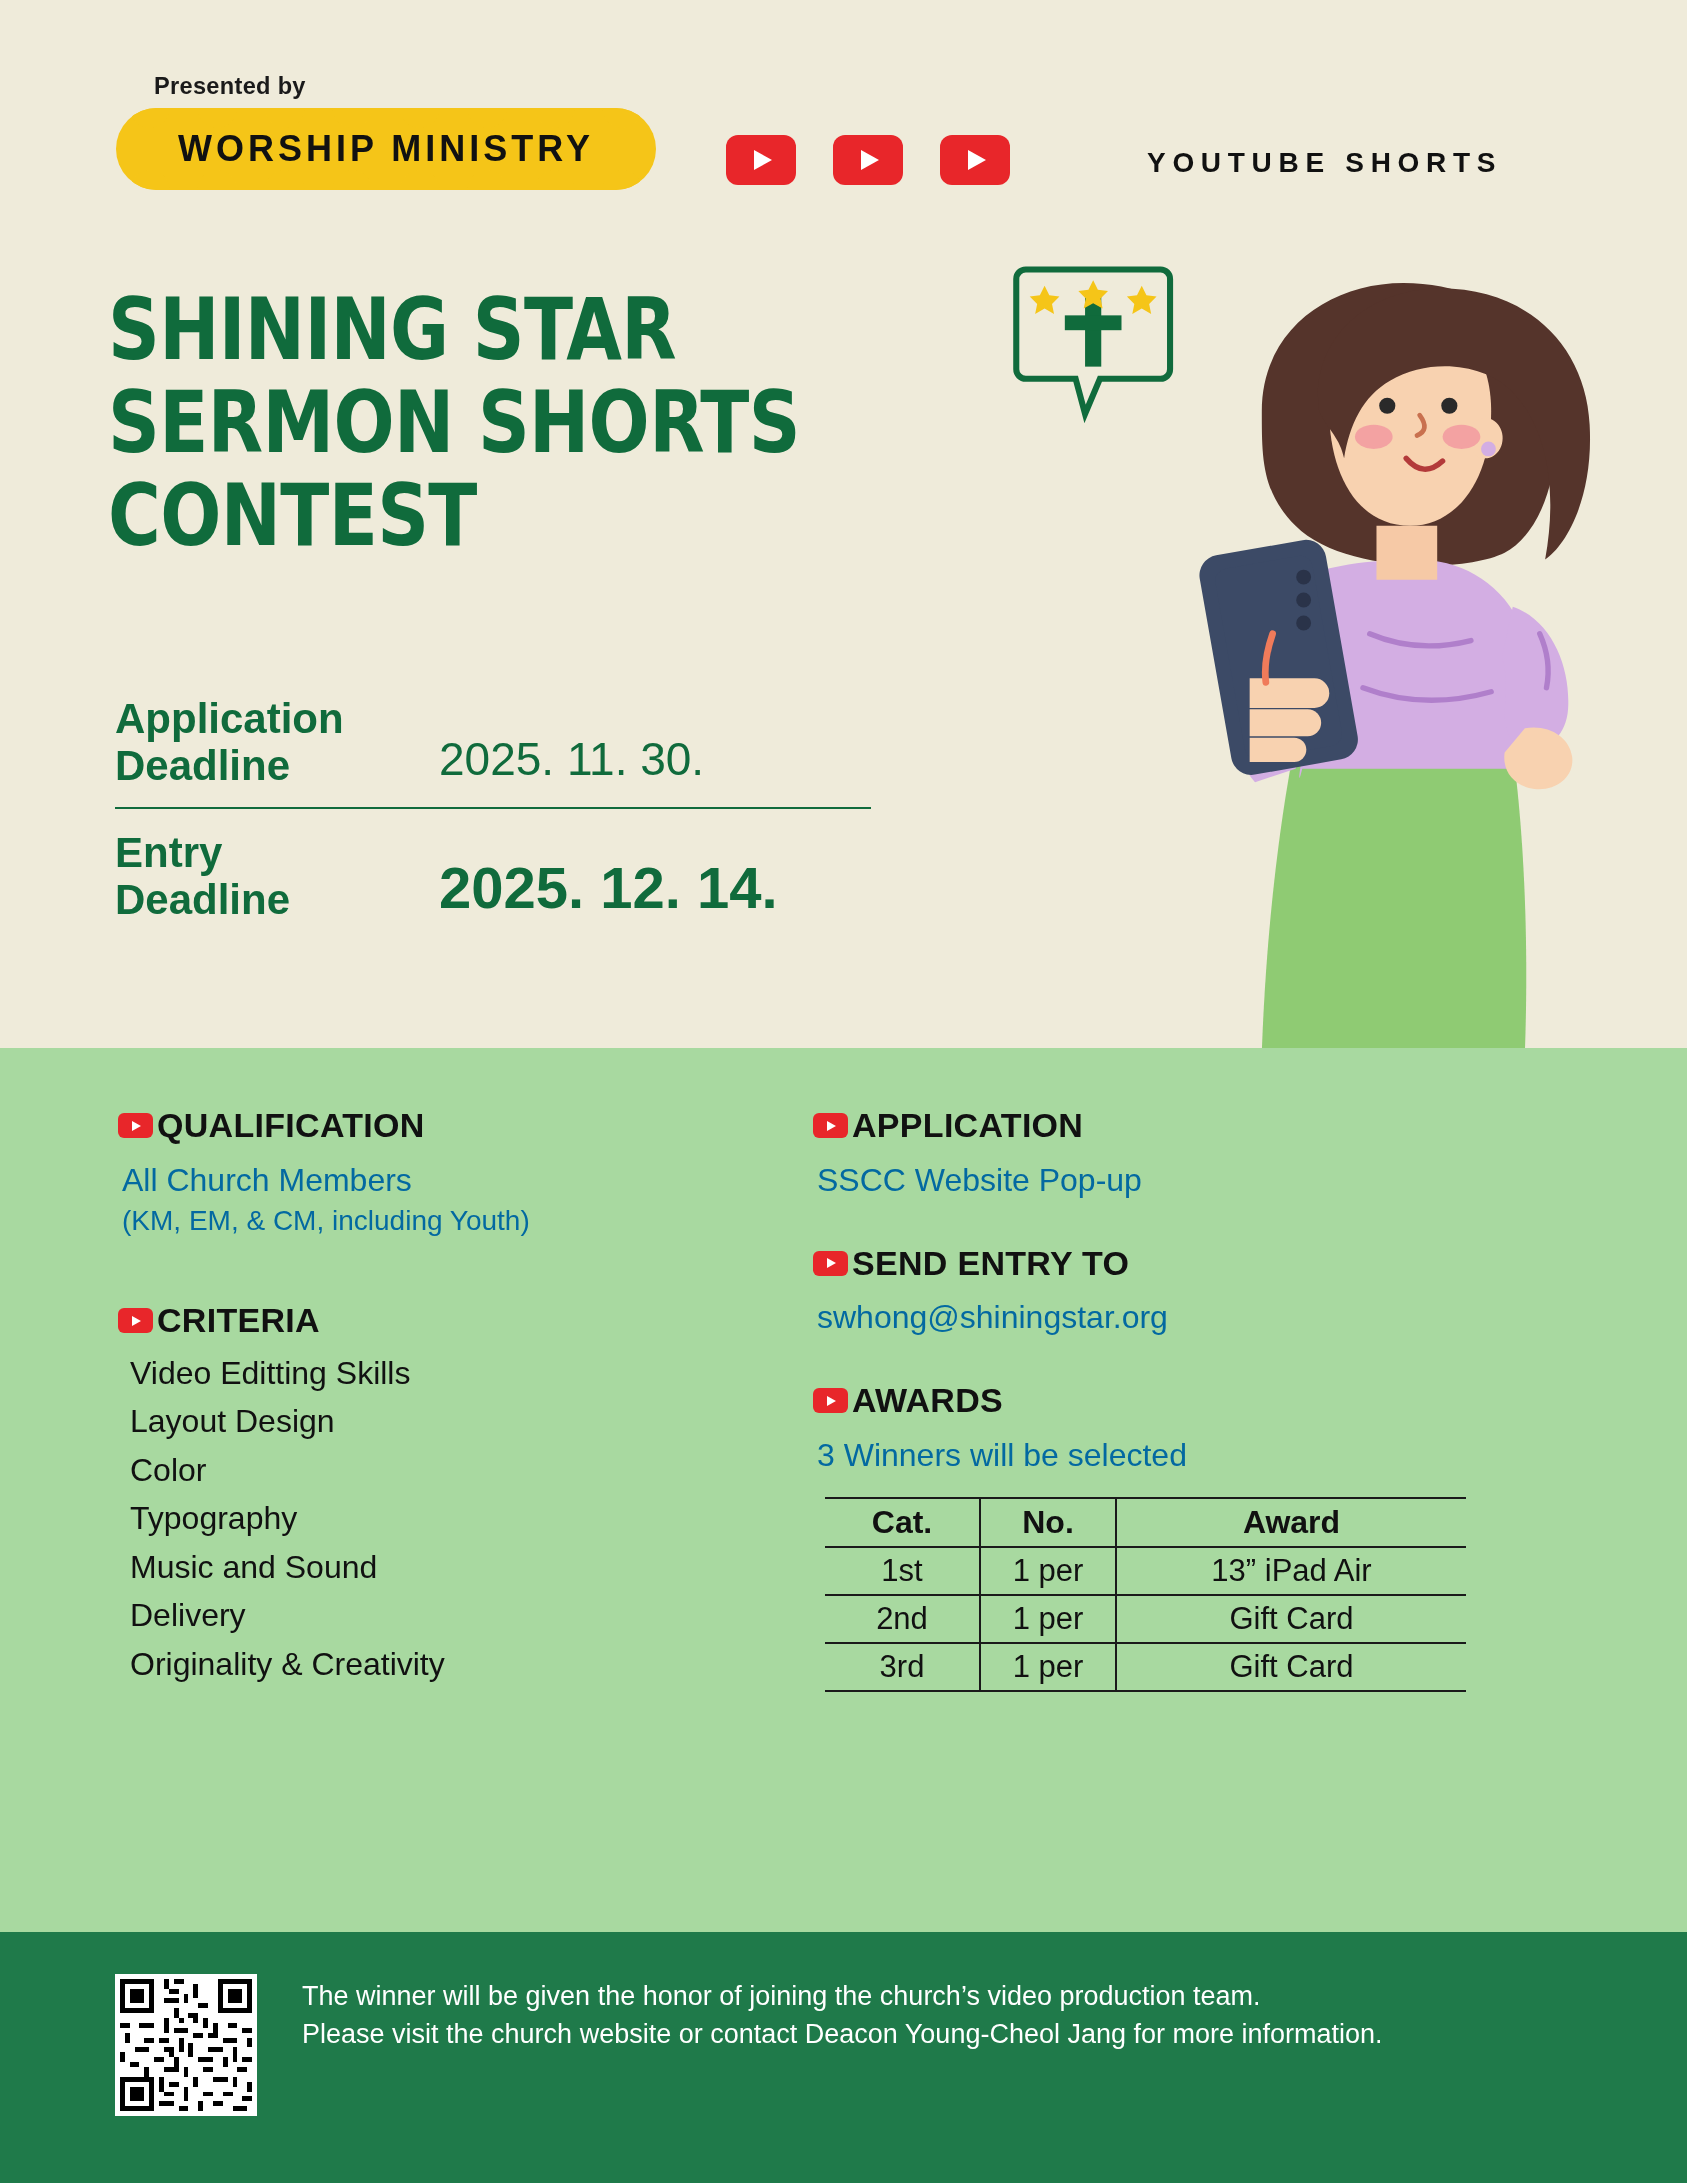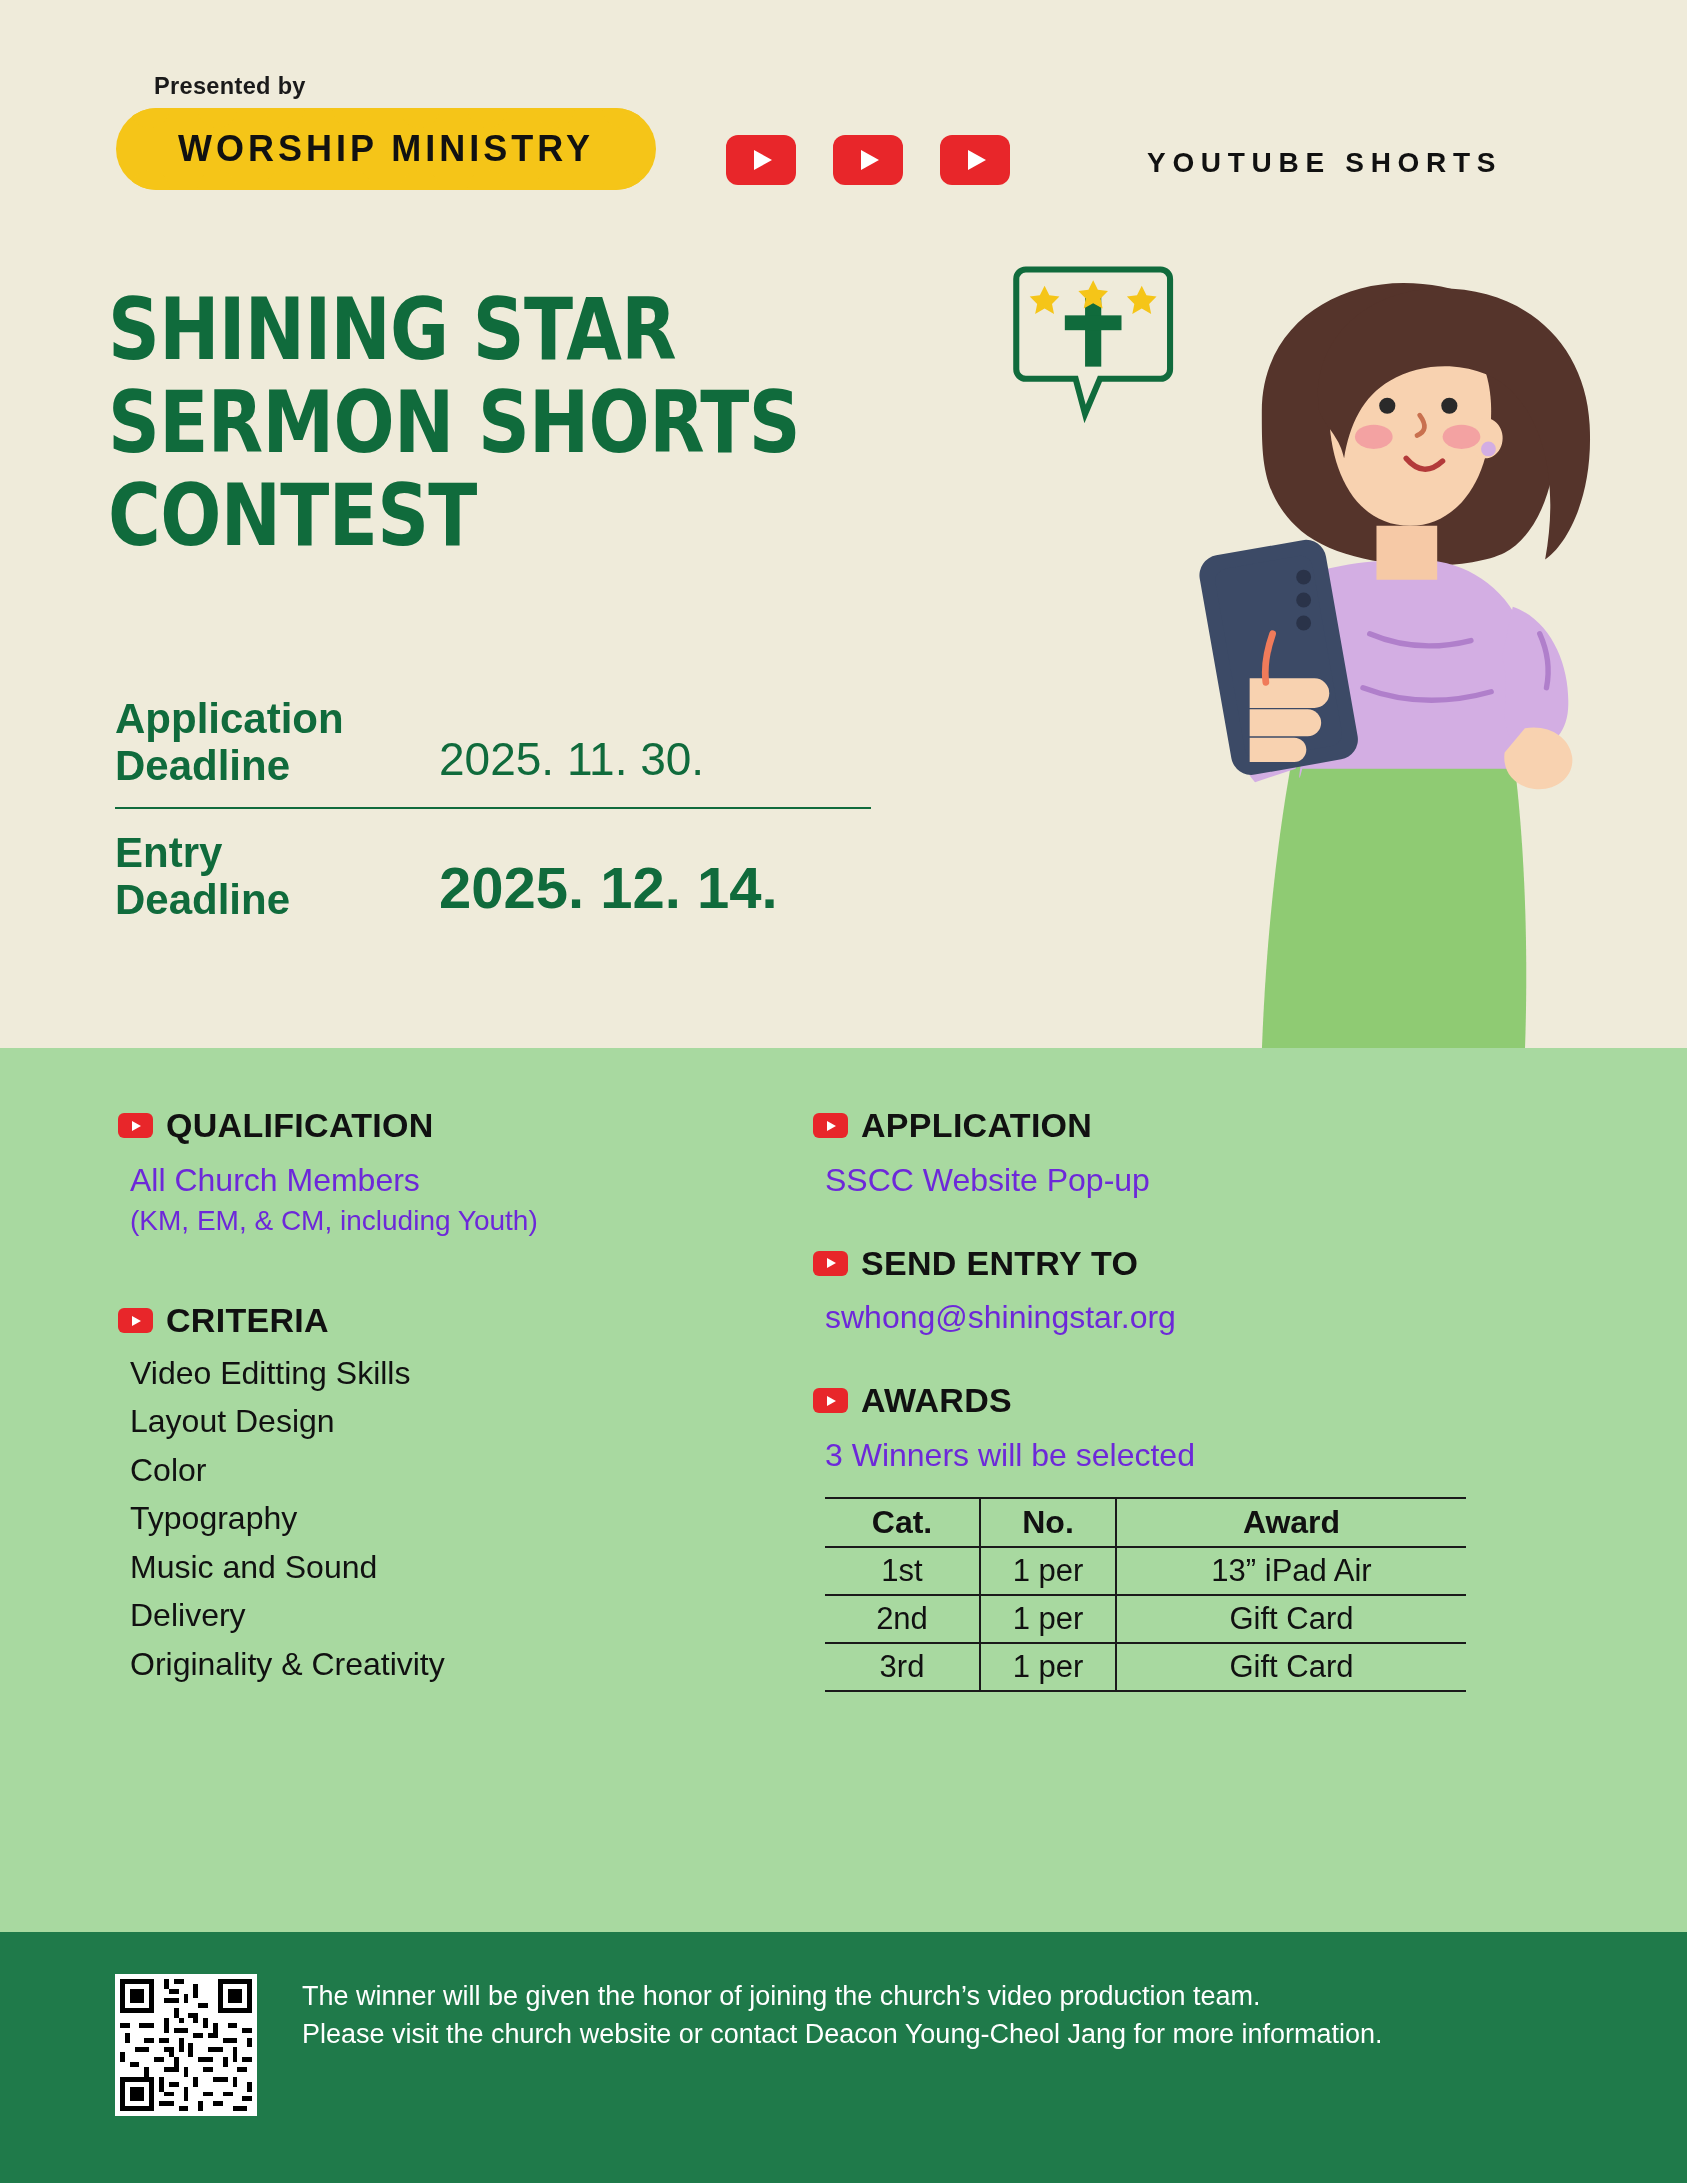--- a/index.html
+++ b/index.html
@@ -182,21 +182,21 @@
   }
   .cols {
     display: flex;
   }
   .col-left { width: 796px; padding-left: 118px; }
   .col-right { width: 891px; padding-left: 17px; }
 
   .head-row {
     display: flex;
     align-items: center;
-    gap: 13px;
+    gap: 4px;
     margin-bottom: 13.5px;
   }
   .mini-yt {
     width: 35px; height: 25px;
     background: #E8262A;
     border-radius: 6px;
     display: flex; align-items: center; justify-content: center;
     flex: none;
   }
   .mini-yt .tri {
@@ -207,23 +207,23 @@
     margin-left: 2px;
   }
   .head-text {
     font-size: 34px;
     font-weight: bold;
     color: #111;
     letter-spacing: 0.3px;
   }
   .body-text {
     font-size: 32px;
-    color: #6d28d9;
+    color: #0369a1;
     line-height: 1.35;
-    margin-left: 12px;
+    margin-left: 4px;
   }
   .body-text.sm { font-size: 28px; }
   .list { margin-left: 12px; }
   .list div {
     font-size: 32px;
     color: #111;
     line-height: 1.22;
     margin-bottom: 9.4px;
   }
   .gap-lg { height: 62px; }

